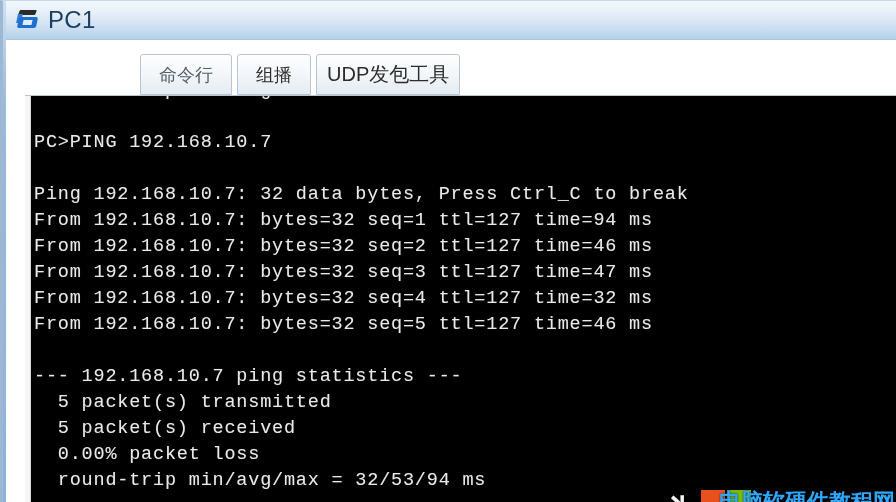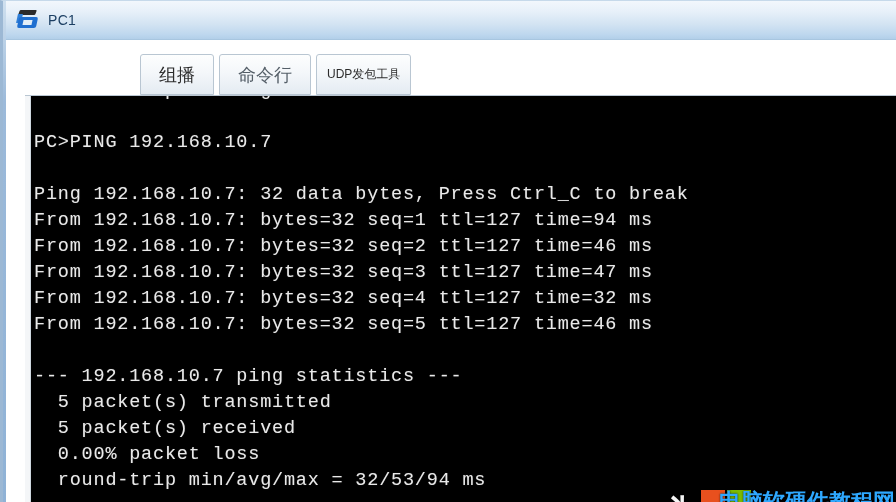--- a/index.html
+++ b/index.html
@@ -81,21 +81,21 @@
   }
   .title-icon .stem {
     position: absolute;
     left: 1px; top: 6px;
     width: 5px; height: 9px;
     background: #2f7fd8;
     transform: skewX(-12deg);
   }
 
   .title-text {
-    font-size: 14px;
+    font-size: 24px;
     color: #1c3f63;
     font-family: "Liberation Sans", sans-serif;
     letter-spacing: 0.3px;
     line-height: 1;
   }
 
   
   .content-panel {
     position: absolute;
     left: 3px; top: 39px;
@@ -129,21 +129,21 @@
     white-space: nowrap;
     font-family: "Liberation Sans", sans-serif;
   }
   .tab.selected {
     background: linear-gradient(to bottom, #f2f6fa 0%, #e3ebf3 50%, #d3e0ec 100%);
     border-color: #9fb2c4;
     color: #1a1a1a;
     margin-top: 44px;
   }
   .tab.dim { color: #555f68; }
-  .tab.small { font-size: 12px; padding: 0 10px; }
+  .tab.small { font-size: 20px; padding: 0 10px; }
 
   
   .terminal-outer {
     position: absolute;
     left: 19px;
     top: 55px;
     width: 874px;
     height: 447px;
     background: #ffffff;
     border-top: 1px solid #b9c6d2;
@@ -261,25 +261,25 @@
       </div>
       <div class="title-text">PC1</div>
     </div>
 
     <div class="content-panel">
 
       <div class="tabstrip">
         <div class="tab selected">
           <span>基础配置</span>
         </div>
+        <div class="tab dim">
+          <span>命令行</span>
+        </div>
         <div class="tab">
           <span>组播</span>
-        </div>
-        <div class="tab dim">
-          <span>命令行</span>
         </div>
         <div class="tab small">
           <span>UDP发包工具</span>
         </div>
       </div>
 
       <div class="terminal-outer">
         <div class="term-gutter"></div>
 
         <div class="terminal">

